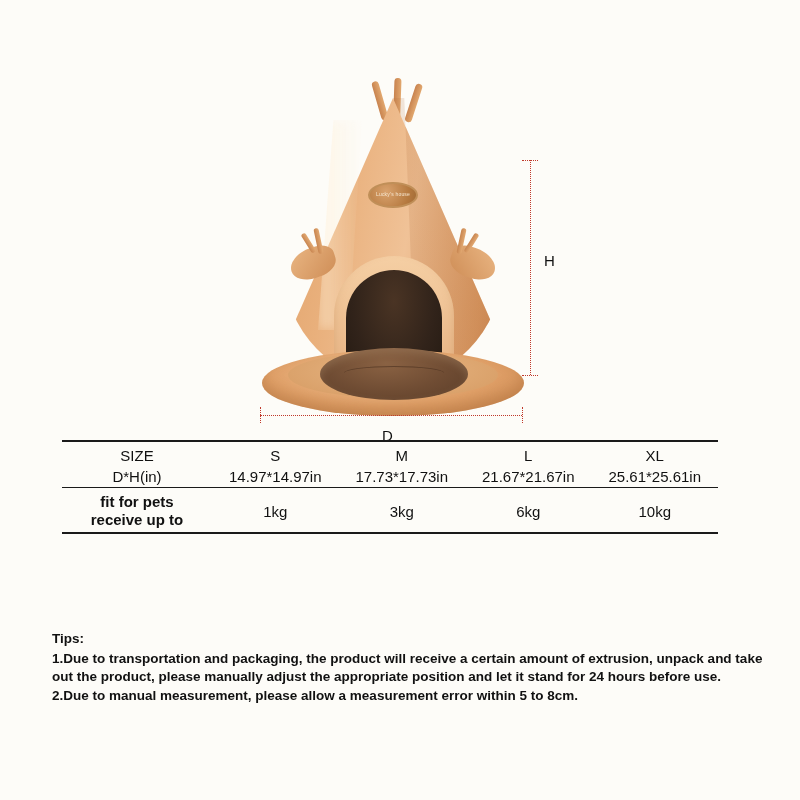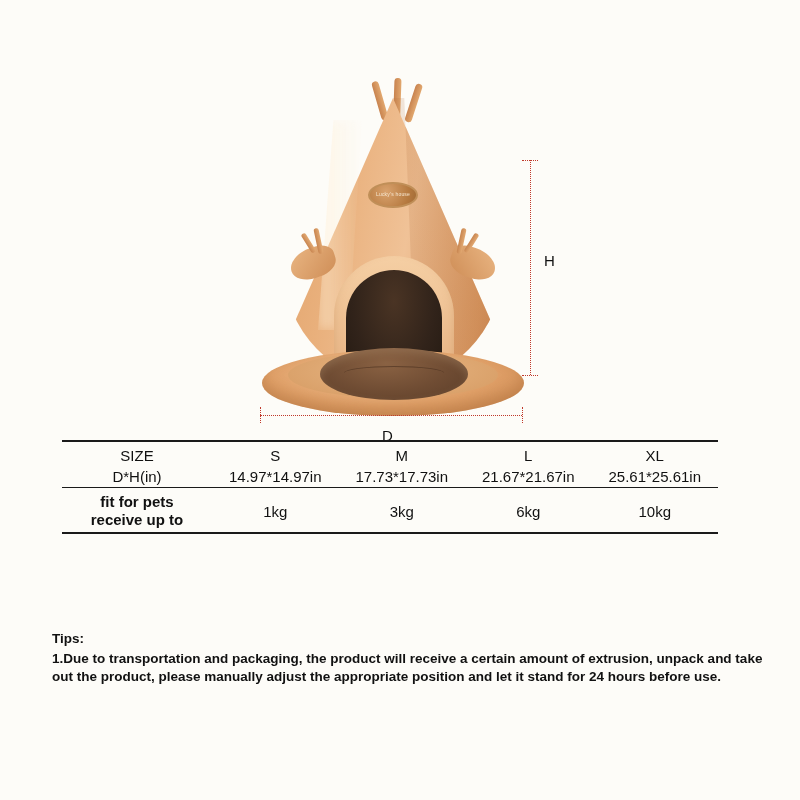--- a/index.html
+++ b/index.html
@@ -360,15 +360,16 @@
       <tr class="foot-rule">
             <td colspan="5"></td>
           </tr>
     </tbody>
       </table>
   </div>
 
   <div class="tips">
     <div class="tips-title">Tips:</div>
     <p>1.Due to transportation and packaging, the product will receive a certain amount of extrusion, unpack and take out the product, please manually adjust the appropriate position and let it stand for 24 hours before use.</p>
+    <p>2.Due to manual measurement, please allow a measurement error within 5 to 8cm.</p>
   </div>
 
 </div>
 
 </body></html>

